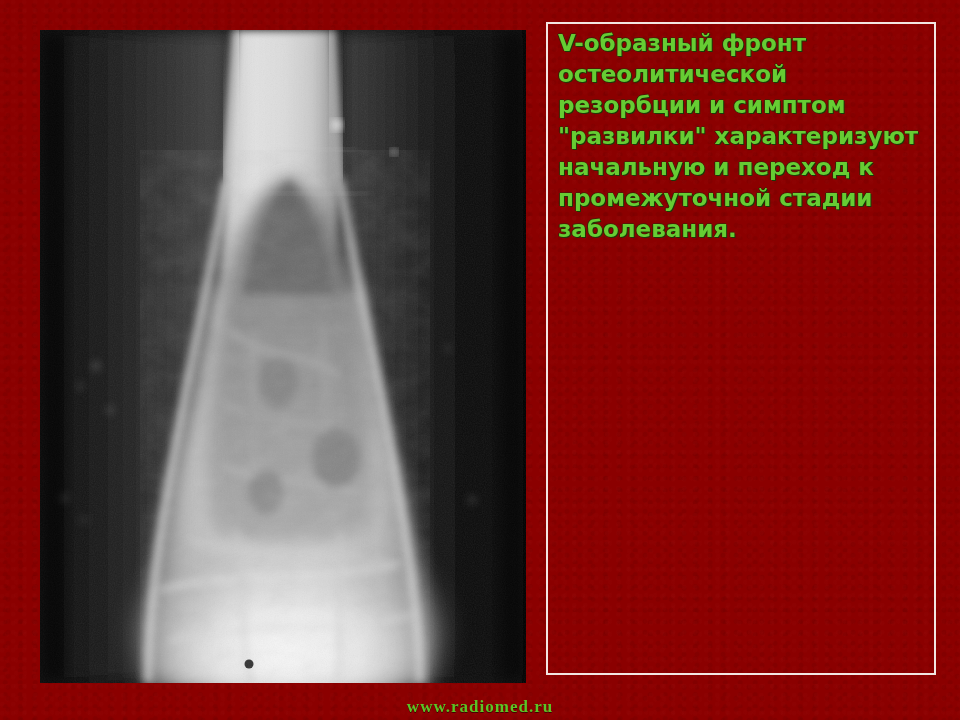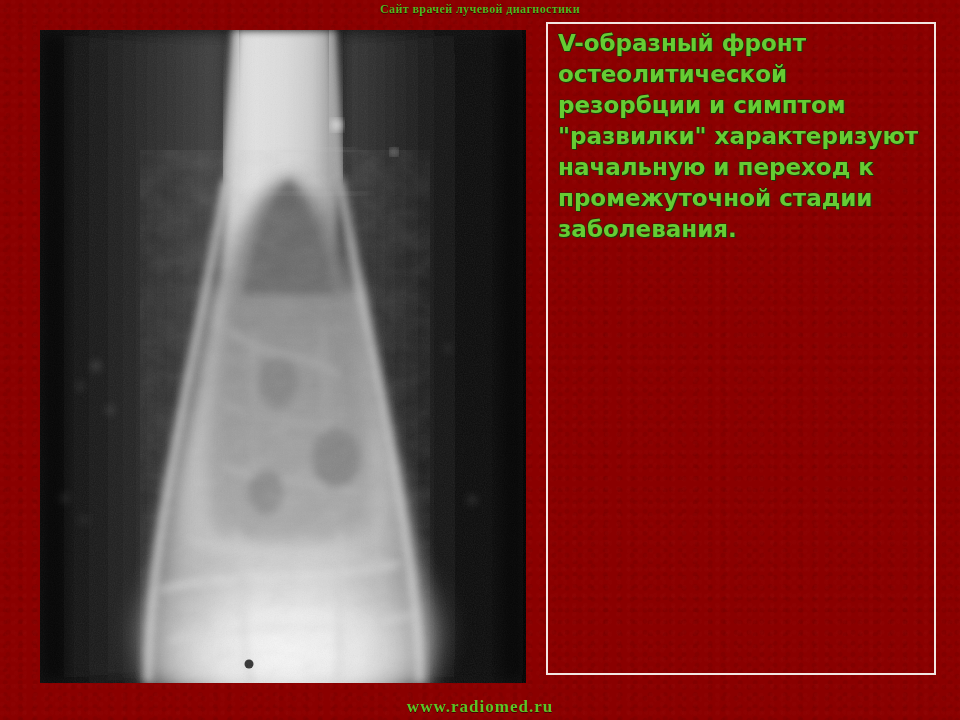--- a/index.html
+++ b/index.html
@@ -105,21 +105,20 @@
     white-space: pre-line;
   }
 </style>
 </head>
 <body>
 
 <div class="slide">
 
   <div class="slide-bg-noise"></div>
 
-  <div class="header-title">Сайт врачей лучевой диагностики</div>
 
   <div class="xray-frame">
     <svg class="xray-canvas" viewBox="0 0 486 653" preserveAspectRatio="none">
       <defs>
 
         <filter id="blurSm" x="-30%" y="-30%" width="160%" height="160%">
           <feGaussianBlur stdDeviation="4"></feGaussianBlur>
         </filter>
         <filter id="blurMd" x="-30%" y="-30%" width="160%" height="160%">
           <feGaussianBlur stdDeviation="9"></feGaussianBlur>

